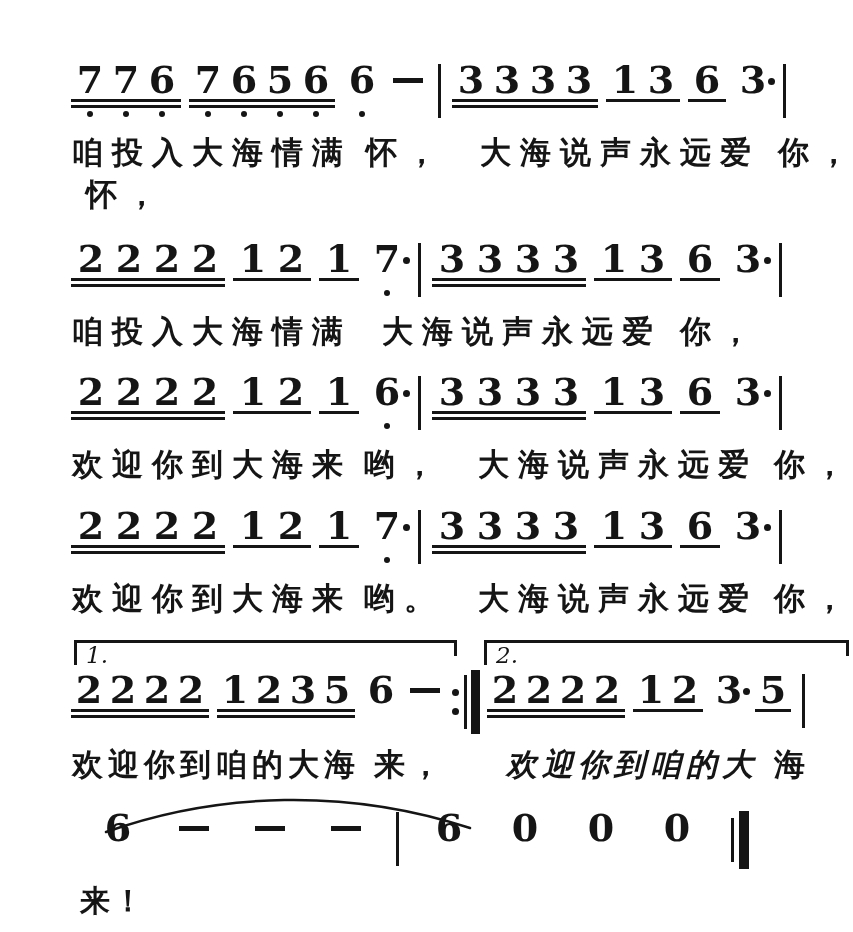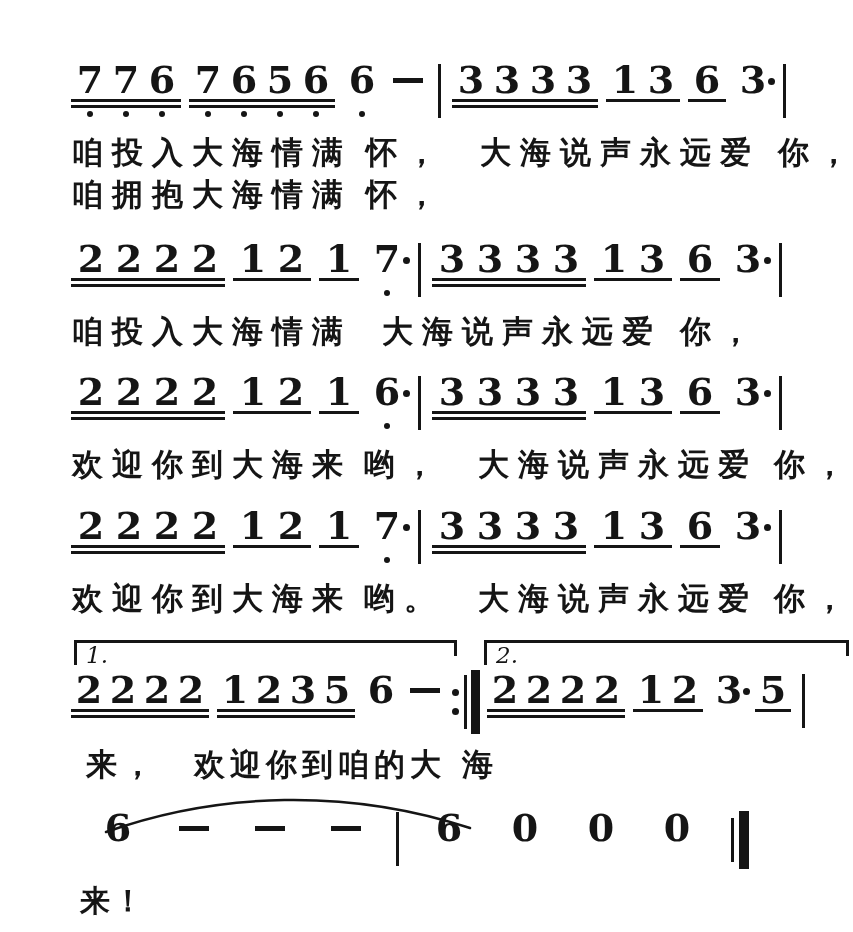--- a/index.html
+++ b/index.html
@@ -193,21 +193,20 @@
         </div>
         <div class="barline"></div>
       </div>
       <div class="lyr">
         <span class="seg">咱投入大海情满</span>
         <span class="seg" style="margin-left: 14px;">怀，</span>
         <span class="seg" style="margin-left: 34px;">大海说声永远爱</span>
         <span class="seg" style="margin-left: 18px;">你，</span>
       </div>
       <div class="lyr">
-        <span class="seg">咱拥抱大海情满</span>
         <span class="seg" style="margin-left: 14px;">怀，</span>
       </div>
     </div>
   <div class="system" id="s2">
       <div class="music-row">
         <div class="measure">
           <div class="group">
             <div class="grp-notes">
               <div class="note">
                 <span class="digit">2</span>
@@ -688,22 +687,23 @@
               </div>
             </div>
             <div class="beams">
               <div class="beamline"></div>
             </div>
           </div>
         </div>
         <div class="barline"></div>
       </div>
       <div class="lyr">
+        <span class="seg">欢迎你到咱的大海</span>
         <span class="seg" style="margin-left: 14px;">来，</span>
-        <span class="seg" style="margin-left: 36px;">欢迎你到咱的大</span>
+        <span class="seg" style="margin-left: 60px; font-style: italic;">欢迎你到咱的大</span>
         <span class="seg" style="margin-left: 16px;">海</span>
       </div>
     </div>
   <div class="system" id="s6">
     <svg class="tie" width="380" height="52" viewBox="0 0 380 52">
       <path d="M8 46 C120 6, 250 2, 372 42" fill="none" stroke="currentColor" stroke-width="2.5" stroke-linecap="round"></path>
     </svg>
   <div class="music-row">
         <div class="measure">
           <div class="group">

